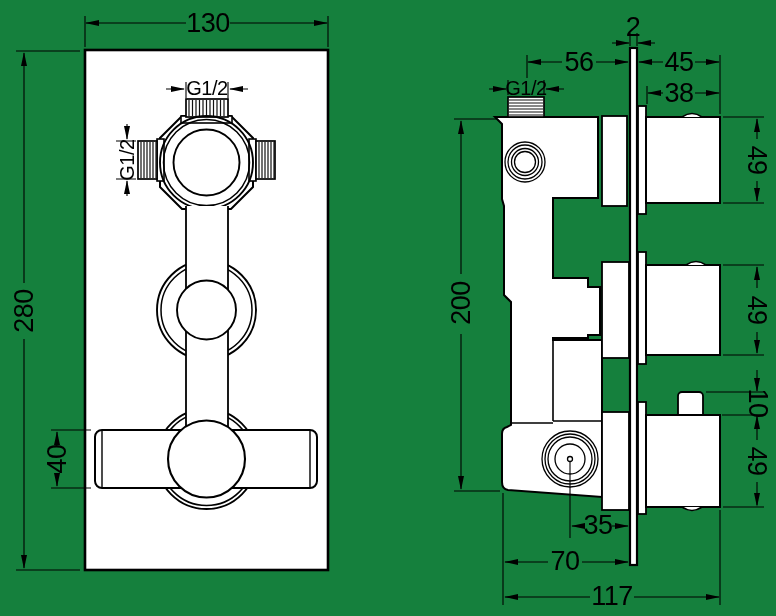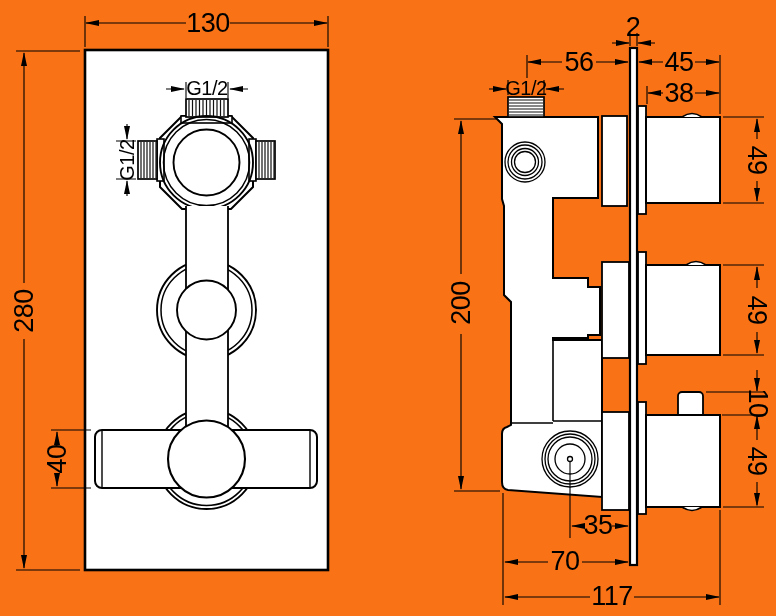--- a/index.html
+++ b/index.html
@@ -1,16 +1,16 @@
 <!DOCTYPE html>
 <html><head>
 <meta charset="utf-8">
 <style>
   html,body{margin:0;padding:0;background:#ffffff;}
-  #stage{position:relative;width:776px;height:616px;background:#f97316;overflow:hidden;
+  #stage{position:relative;width:776px;height:616px;background:#15803d;overflow:hidden;
          font-family:"Liberation Sans", sans-serif;}
   svg{position:absolute;left:0;top:0;}
   text{fill:#000;font-family:"Liberation Sans", sans-serif;letter-spacing:-0.5px;}
   .num{font-size:27px;}
   .thr{font-size:20px;}
   .outline{fill:#ffffff;stroke:#000;stroke-width:2;}
   .bold{stroke-width:2.6;}
   .thin{stroke:#000;stroke-width:1.1;fill:none;}
   .ring{fill:none;stroke:#000;stroke-width:1.5;}
   .ringw{fill:#ffffff;stroke:#000;stroke-width:1.9;}

